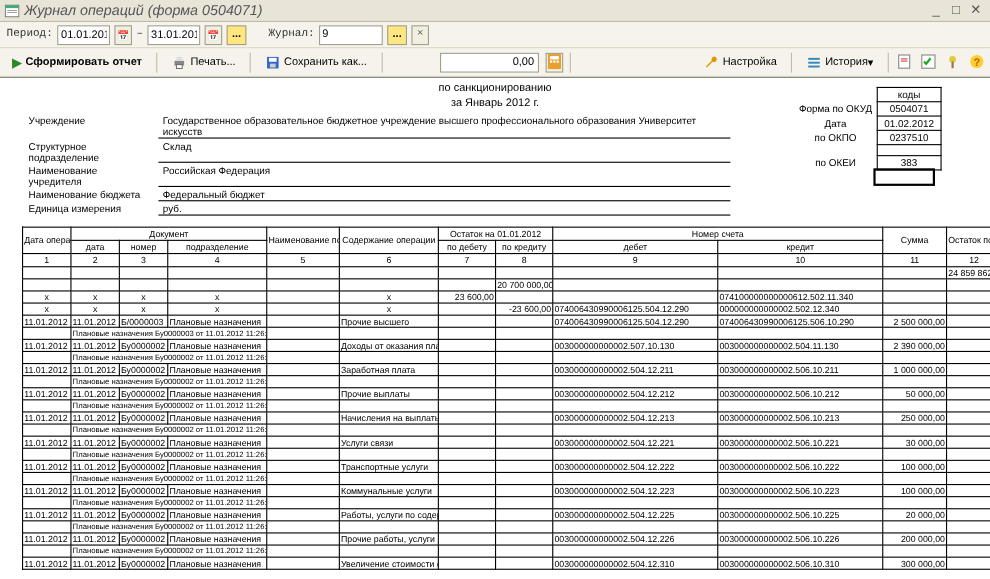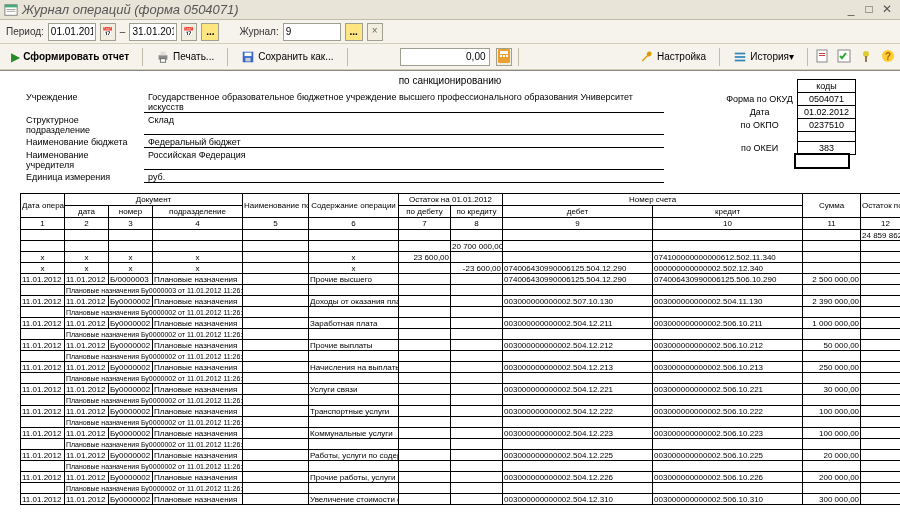--- a/index.html
+++ b/index.html
@@ -6,21 +6,21 @@
   body { font-family: Arial, sans-serif; font-size: 10px; background: #f5f3ec; width: 900px; height: 526px; overflow: hidden; }
 
   
   .titlebar { height: 20px; background: #e8e4d8; border-bottom: 1px solid #c0bca8; display: flex; align-items: center; padding: 0 4px; }
   .titlebar .icon { width: 14px; height: 14px; margin-right: 4px; }
   .titlebar .title { font-size: 13px; color: #555; flex: 1; font-style: italic; }
   .titlebar .winbtn { width: 18px; height: 16px; text-align: center; line-height: 14px; font-size: 12px; color: #555; cursor: pointer; }
 
   
   .period-row { height: 24px; background: #f5f3ec; display: flex; align-items: center; padding: 2px 6px; gap: 4px; border-bottom: 1px solid #d4d0b8; }
-  .label { font-size: 10px; color: #333; }
+  .label { font-size: 10px; color: #333; font-family: Liberation Mono, monospace; }
   .date-input { width: 48px; height: 18px; border: 1px solid #a0a090; font-size: 10px; padding: 0 2px; background: #fff; }
   .cal-btn { width: 16px; height: 18px; border: 1px solid #a0a090; background: #f2efe0; font-size: 9px; text-align: center; line-height: 16px; cursor: pointer; }
   .journal-input { width: 58px; height: 18px; border: 1px solid #a0a090; font-size: 10px; padding: 0 2px; background: #fff; }
   .dots-btn { width: 18px; height: 18px; border: 1px solid #a0a090; background: #ffe680; font-weight: bold; font-size: 10px; text-align: center; line-height: 16px; cursor: pointer; }
   .clear-btn { width: 16px; height: 18px; border: 1px solid #a0a090; background: #f2efe0; font-size: 10px; text-align: center; line-height: 14px; cursor: pointer; color: #666; }
 
   
   .toolbar { height: 26px; background: #f5f3ec; display: flex; align-items: center; padding: 2px 4px; gap: 6px; border-bottom: 1px solid #d4d0b8; }
   .tb-btn { display: inline-flex; align-items: center; height: 20px; padding: 0 6px; font-size: 10px; cursor: pointer; border: 1px solid transparent; border-radius: 2px; }
   .tb-btn .ic { width: 14px; height: 14px; margin-right: 3px; }
@@ -168,20 +168,21 @@
         <circle cx="7" cy="7" r="6" fill="#fc3"></circle>
         <text x="7" y="11" text-anchor="middle" font-size="10" fill="#a60" font-weight="bold">?</text>
       </svg>
   </span>
 </div>
 
 <div class="report-wrap">
   <div class="report-inner" style="position:relative">
 
     <div class="rpt-head">по санкционированию</div>
+    <div class="rpt-head">за Январь 2012 г.</div>
 
     <table class="code-table">
       <tbody>
           <tr>
             <td class="code-label"></td>
             <td>коды</td>
           </tr>
       <tr>
             <td class="code-label">Форма по ОКУД</td>
             <td>0504071</td>
@@ -211,26 +212,26 @@
       <tbody>
           <tr>
             <td class="meta-lbl">Учреждение</td>
             <td class="und" style="width:520px">Государственное образовательное бюджетное учреждение высшего профессионального образования Университет искусств</td>
           </tr>
       <tr>
             <td class="meta-lbl">Структурное подразделение</td>
             <td class="und">Склад</td>
           </tr>
       <tr>
+            <td class="meta-lbl">Наименование учредителя</td>
+            <td class="und">Российская Федерация</td>
+          </tr>
+      <tr>
             <td class="meta-lbl">Наименование бюджета</td>
             <td class="und">Федеральный бюджет</td>
-          </tr>
-      <tr>
-            <td class="meta-lbl">Наименование учредителя</td>
-            <td class="und">Российская Федерация</td>
           </tr>
       <tr>
             <td class="meta-lbl">Единица измерения</td>
             <td class="und">руб.</td>
           </tr>
     </tbody>
       </table>
 
     <table class="data">
       <colgroup>

